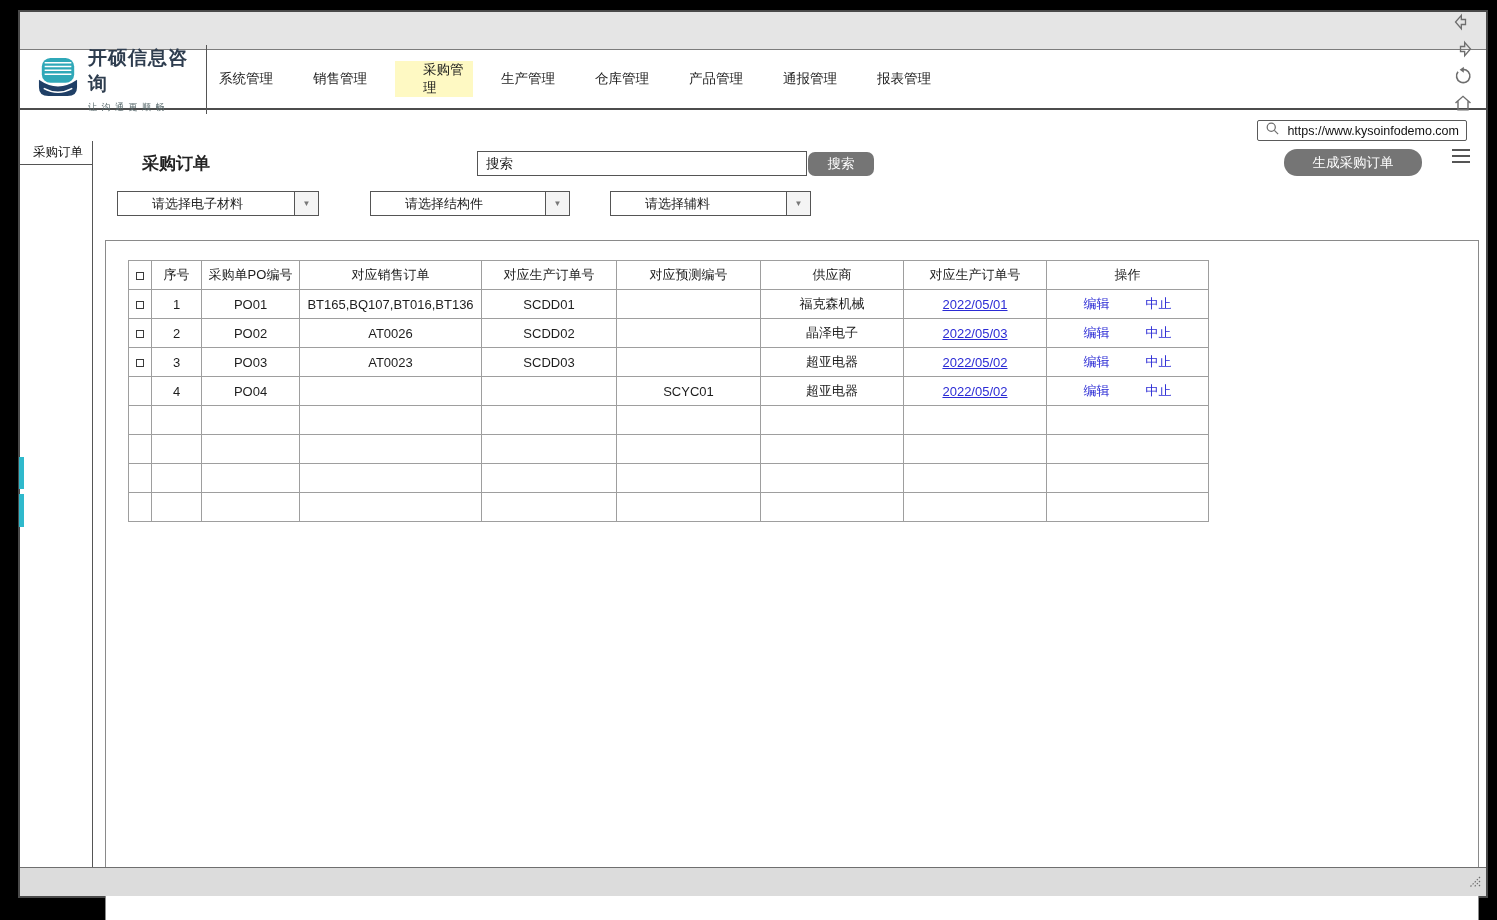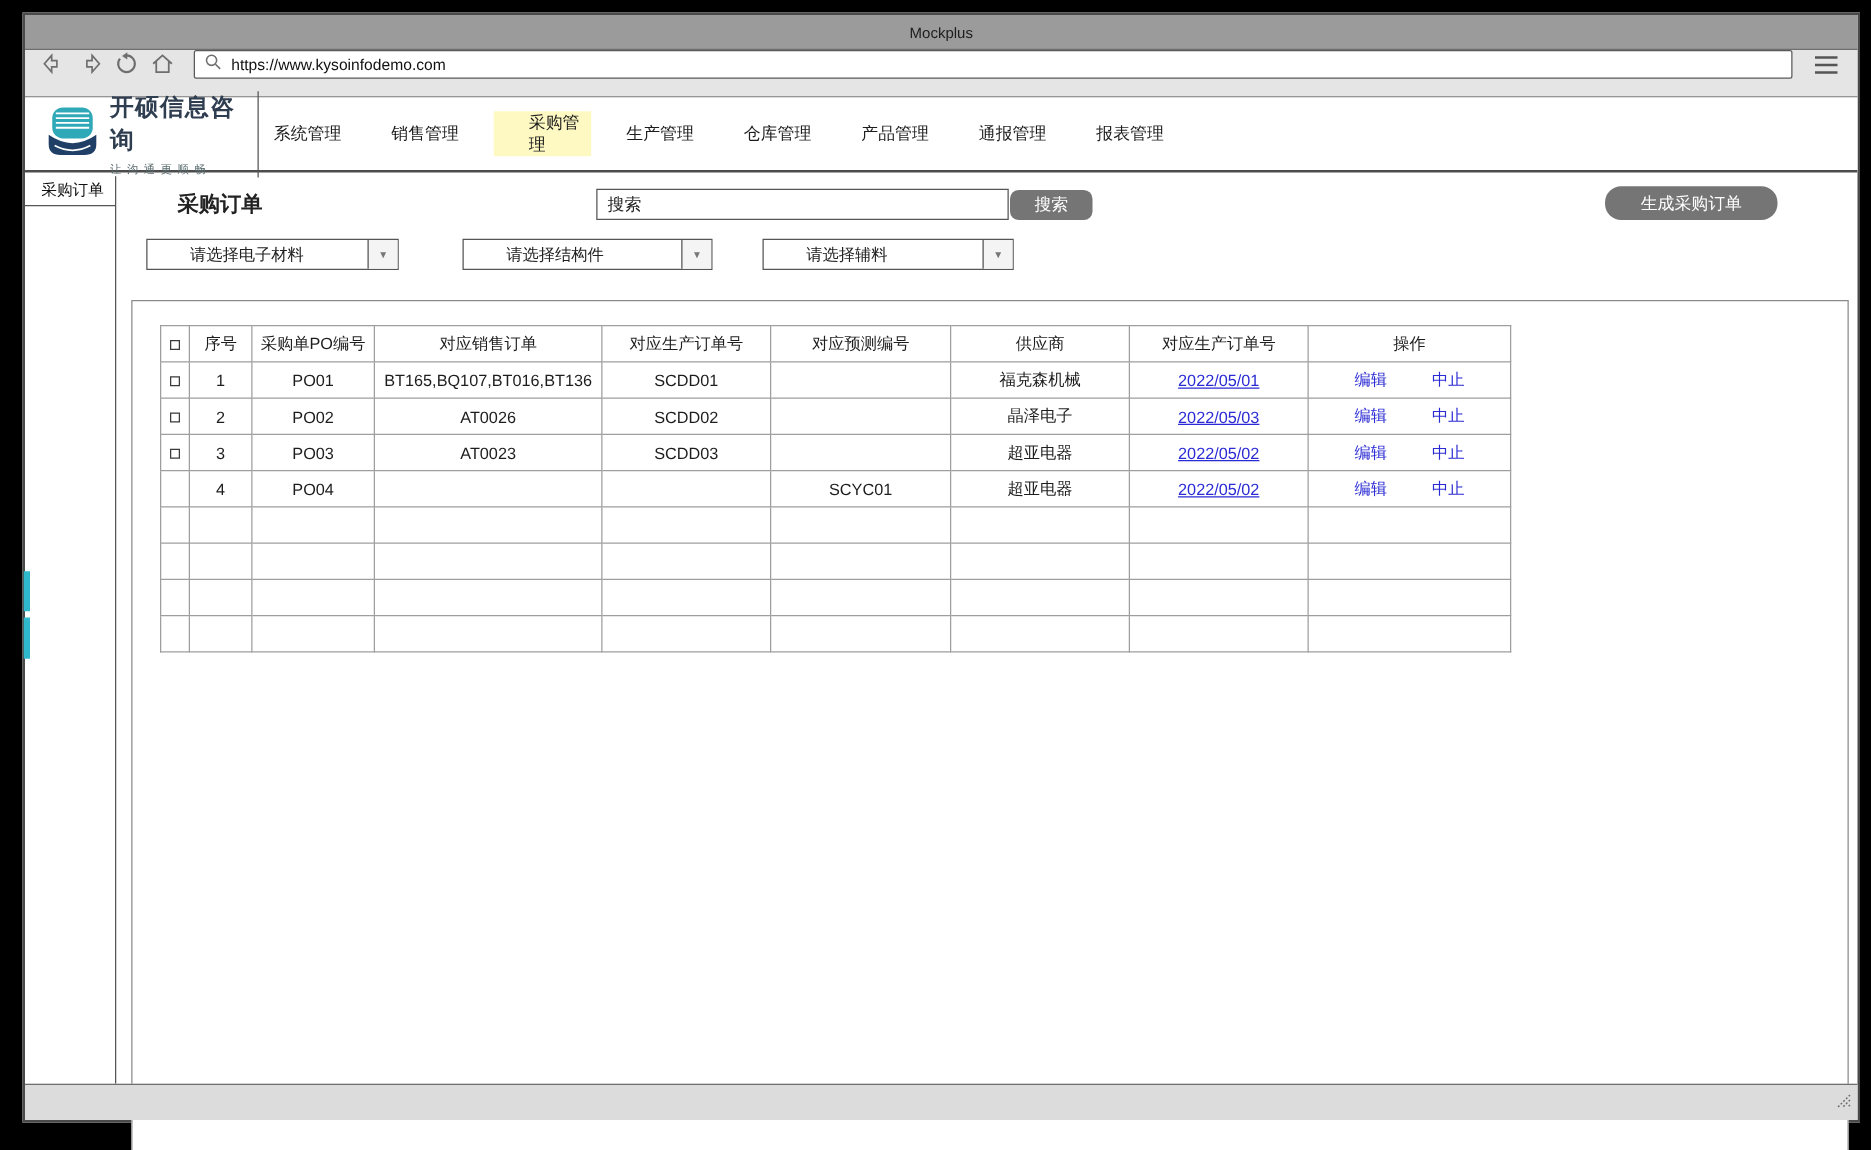--- a/index.html
+++ b/index.html
@@ -19,21 +19,21 @@
   
   .titlebar {
     height:28px; background:#9b9b9b; border-bottom:1px solid #6f6f6f;
     display:flex; align-items:center; justify-content:center;
     font-size:12px; color:#1e1e1e;
   }
 
   
   .toolbar {
     height:38px; background:#e5e5e5; border-bottom:1px solid #7c7c7c;
-    display:flex; align-items:flex-start; padding:0 12px; gap:7px;
+    display:flex; align-items:flex-end; padding:0 12px; gap:7px;flex-direction:column;
   }
   .tool-icon { width:22px; height:22px; display:flex; align-items:center; justify-content:center; cursor:pointer; }
   .urlbar {
     flex:1; height:23px; background:#fff; border:1px solid #5a5a5a; border-radius:2px;
     display:flex; align-items:center; padding:0 7px; gap:7px; margin:0 7px;
   }
   .urlbar .url-text { font-size:12.5px; color:#111; }
   .menu-btn { width:26px; height:24px; display:flex; align-items:center; justify-content:center; cursor:pointer; }
 
   
@@ -109,23 +109,20 @@
   
   .teal-strip { position:absolute; left:19px; width:5px; background:#2FB9CC; z-index:5; }
   .teal-strip.s1 { top:457px; height:32px; }
   .teal-strip.s2 { top:494px; height:33px; }
 </style>
 </head>
 <body>
 
 <div class="window">
 
-  <div class="titlebar">
-    <span>Mockplus</span>
-  </div>
 
   <div class="toolbar">
     <span class="tool-icon">
       <svg width="20" height="20" viewBox="0 0 24 24">
           <path d="M10 4 L3 12 L10 20 L10 15 L15 15 L15 9 L10 9 Z" fill="none" stroke="#6e6e6e" stroke-width="1.6"></path>
         </svg>
     </span>
     <span class="tool-icon">
       <svg width="20" height="20" viewBox="0 0 24 24">
           <path d="M14 4 L21 12 L14 20 L14 15 L9 15 L9 9 L14 9 Z" fill="none" stroke="#6e6e6e" stroke-width="1.6"></path>

